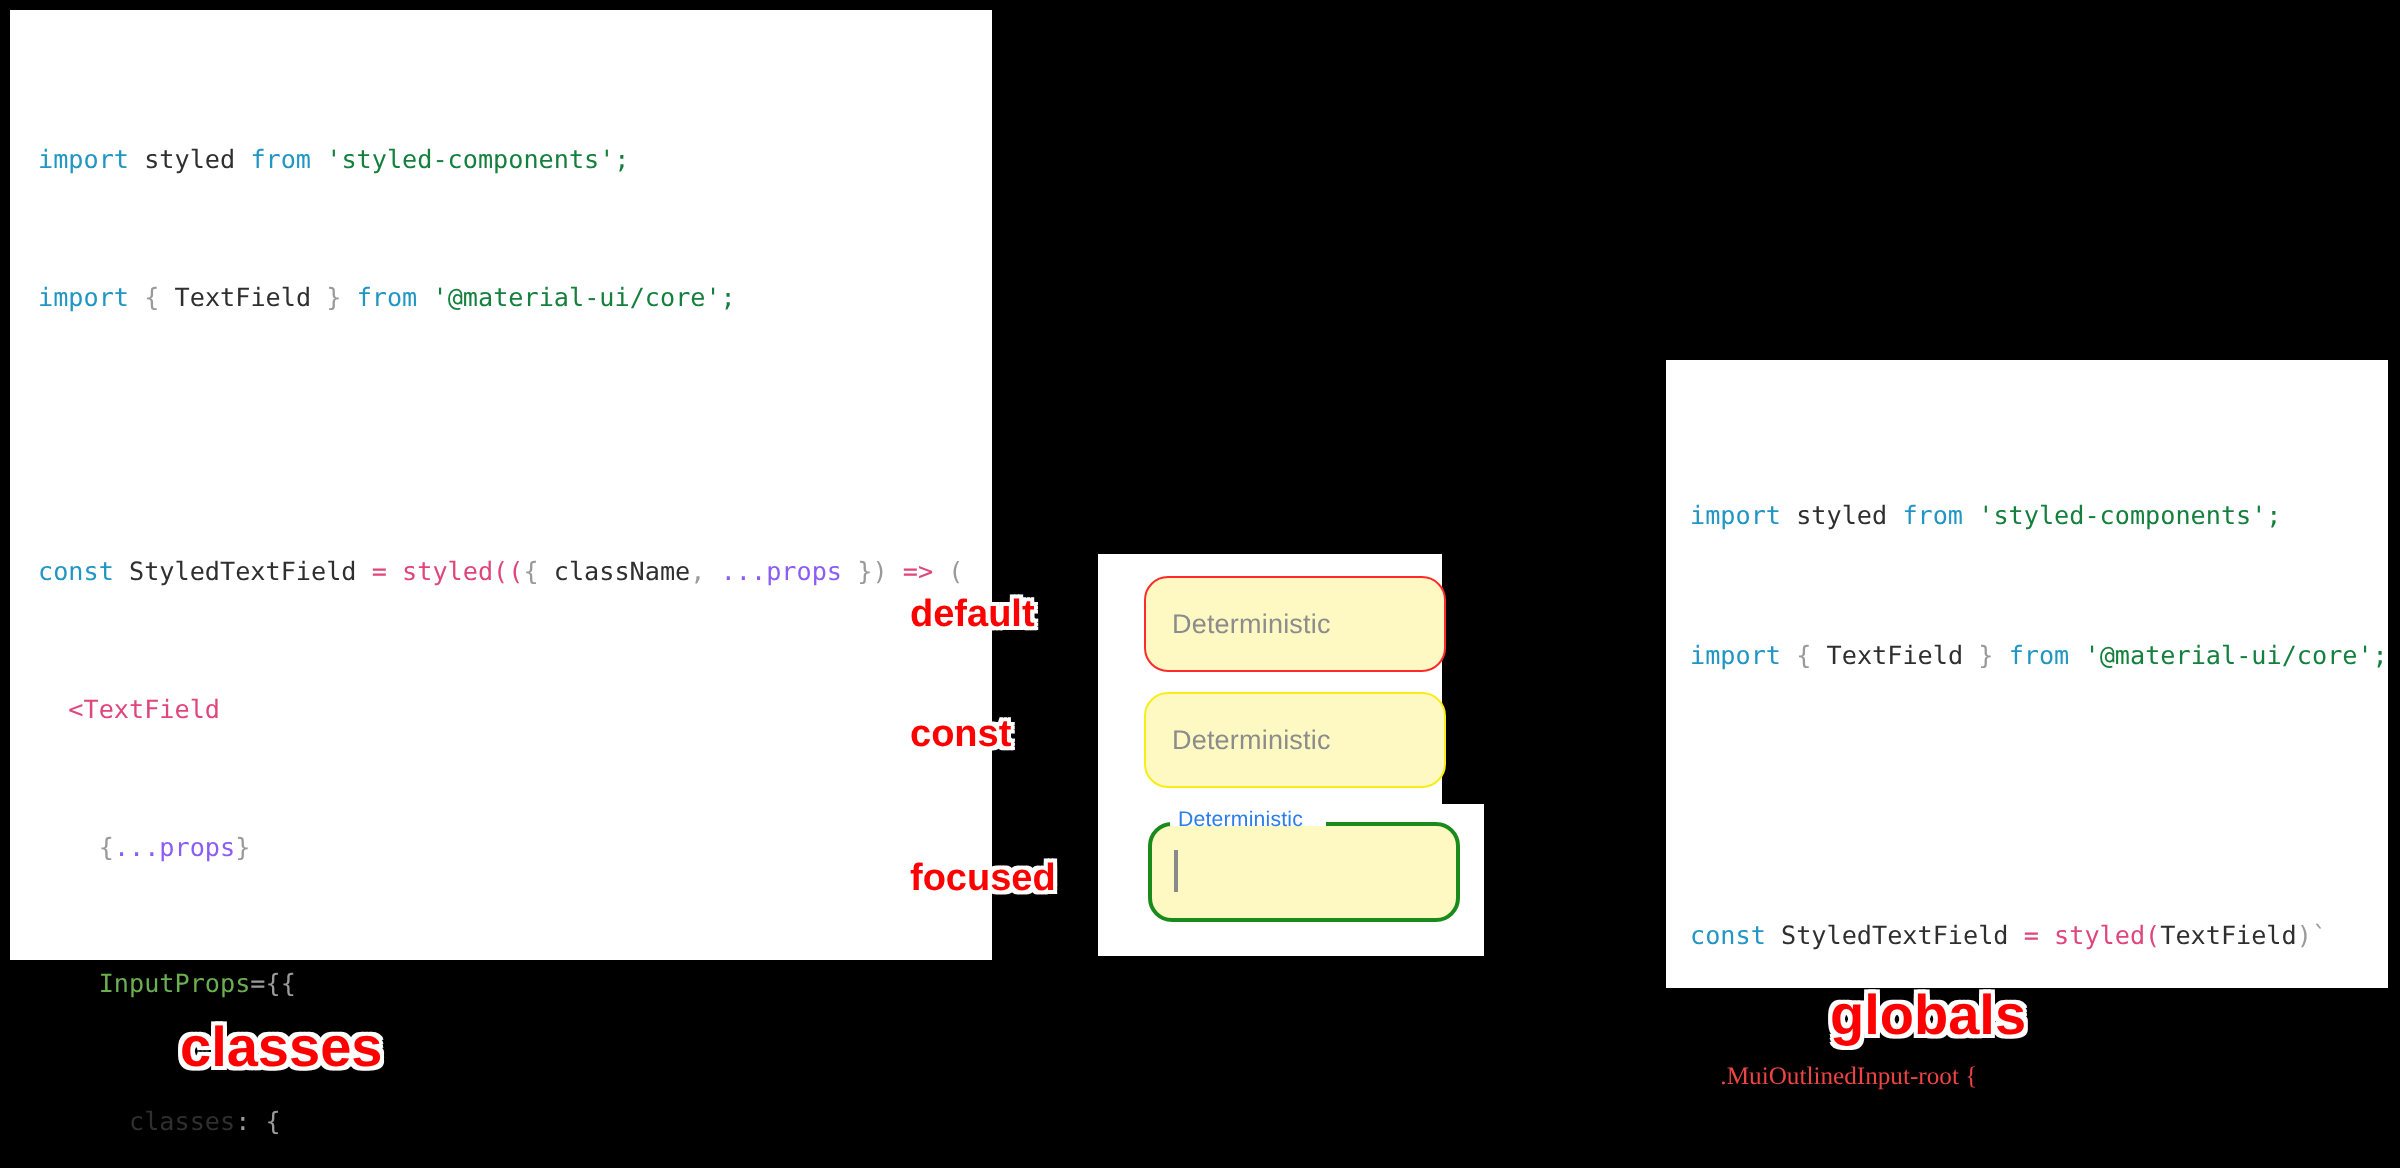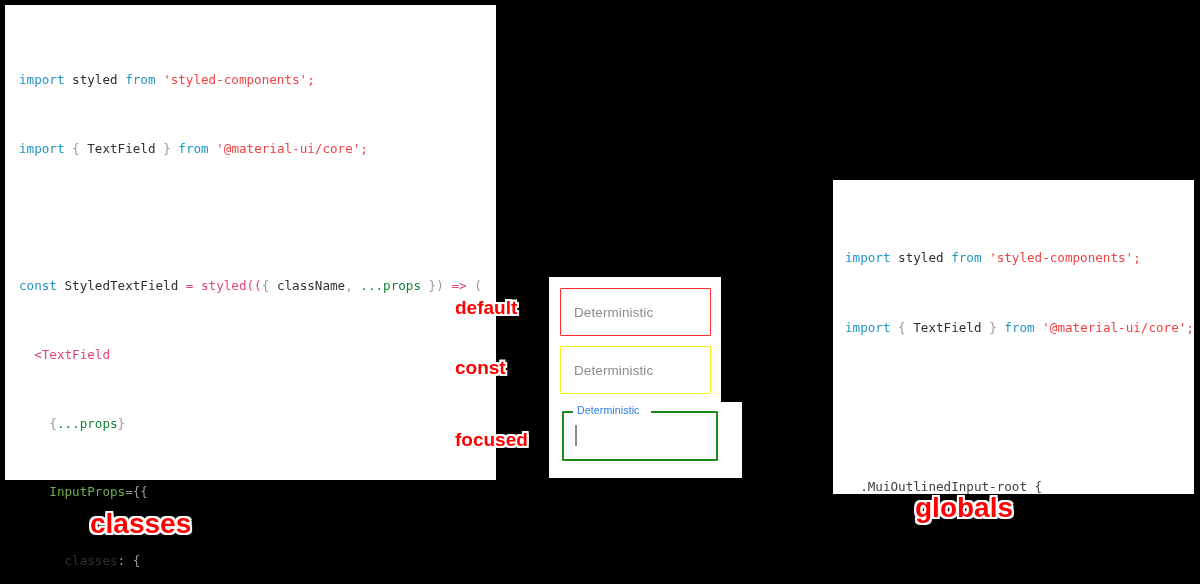--- a/index.html
+++ b/index.html
@@ -40,26 +40,26 @@
     padding: 10px 0 0 12px;
     font-size: 12.6px;
     line-height: 19.2px;
   }
   .code-line { display: block; height: 1em; }
 
   
   .kw      { color: #2196c4; }       
   .plain   { color: #2f2f2f; }       
   .punct   { color: #9a9a9a; }       
-  .str     { color: #ef4444; }       
+  .str     { color: #15803d; }       
   .op      { color: #e0457b; }       
   .fn      { color: #e0457b; }       
   .attr    { color: #6aaf50; }       
-  .var     { color: #15803d; }       
-  .css-sel { color: #404040; }
+  .var     { color: #8b5cf6; }       
+  .css-sel { color: #ef4444; font-family: Liberation Serif, serif; }
 
   
   #demo-panel {
     position: absolute;
     left: 549px;
     top: 277px;
     width: 193px;
     height: 201px;
   }
   .demo-strip {
@@ -69,22 +69,23 @@
   #demo-strip-top {
     left: 0; top: 0; width: 172px; height: 125px;
   }
   #demo-strip-bottom {
     left: 0; top: 125px; width: 193px; height: 76px;
   }
 
   .tf {
     position: absolute;
     box-sizing: border-box;
-    border-radius: 1px;
-    background: #ffffff;
+    border-radius: 12px;
+    background: #fef9c3;
+    margin-left: 12px;
   }
   .tf-placeholder {
     position: absolute;
     left: 13px;
     top: 50%;
     transform: translateY(-50%);
     font-family: "Liberation Sans", sans-serif;
     font-size: 13.5px;
     color: #8c8c8c;
     letter-spacing: .1px;
@@ -213,20 +214,21 @@
 </div>
 
 <div class="code-panel" id="panel-globals">
 
   <span class="code-line"><span class="kw">import</span> <span class="plain">styled</span> <span class="kw">from</span> <span class="str">'styled-components';</span></span>
 
   <span class="code-line"><span class="kw">import</span> <span class="punct">{</span> <span class="plain">TextField</span> <span class="punct">}</span> <span class="kw">from</span> <span class="str">'@material-ui/core';</span></span>
 
   <span class="code-line"> </span>
 
+  <span class="code-line"><span class="kw">const</span> <span class="plain">StyledTextField</span> <span class="op">=</span> <span class="fn">styled(</span><span class="plain">TextField</span><span class="punct">)`</span></span>
 
   <span class="code-line">  <span class="css-sel">.MuiOutlinedInput-root {</span></span>
 
   
 
   
 
   
 
   

